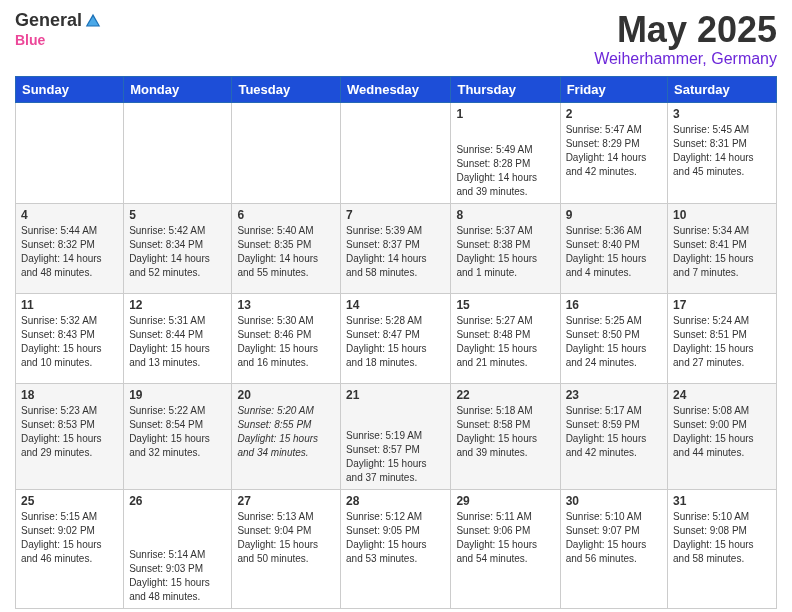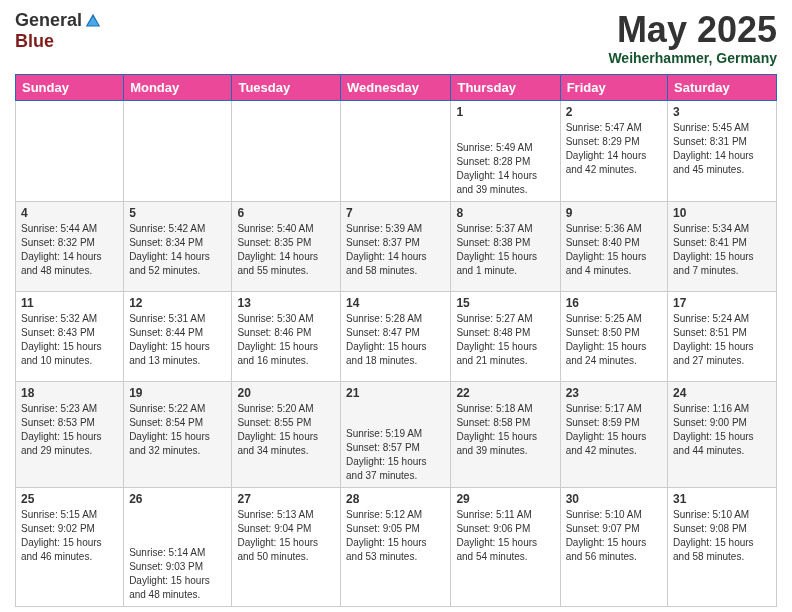--- a/index.html
+++ b/index.html
@@ -27,50 +27,49 @@
     .logo-text {
       display: flex;
       align-items: center;
     }
     .logo-general {
       font-size: 18px;
       font-weight: bold;
       color: #333;
     }
     .logo-blue {
-      font-size: 18px;
-      font-weight: bold;
-      color: #7f1d1d;
+      font-size: 14px;
+      font-weight: bold;
+      color: #ec4899;
     }
     .logo-icon {
       width: 18px;
       height: 18px;
       margin-left: 2px;
     }
     .title-block {
       text-align: right;
     }
     .month-title {
       font-size: 36px;
       font-weight: bold;
       color: #333;
       line-height: 1.1;
     }
     .location {
-      font-size: 14px;
-      color: #14532d;
-      font-weight: bold;
+      font-size: 16px;
+      color: #6d28d9;
     }
     .calendar {
       width: 100%;
       border-collapse: collapse;
       border: 1px solid #ccc;
     }
     .calendar th {
-      background-color: #ec4899;
+      background-color: #1d4ed8;
       color: #fff;
       font-size: 13px;
       font-weight: bold;
       padding: 5px 6px;
       text-align: left;
       border: 1px solid #2568b5;
     }
     .calendar td {
       vertical-align: top;
       width: 113px;
@@ -274,21 +273,21 @@
           </td>
           <td>
             <span class="day-number">19</span>
             <div class="day-info" style="white-space: pre-line;">Sunrise: 5:22 AM
 Sunset: 8:54 PM
 Daylight: 15 hours
 and 32 minutes.</div>
           </td>
           <td>
             <span class="day-number">20</span>
-            <div class="day-info" style="white-space: pre-line;">Sunrise: 5:20 AM
+            <div class="day-info" style="white-space: pre-line; font-style: italic;">Sunrise: 5:20 AM
 Sunset: 8:55 PM
 Daylight: 15 hours
 and 34 minutes.</div>
           </td>
           <td>
             <span class="day-number">21</span>
             <div class="day-info" style="white-space: pre-line; margin-top: 27px;">Sunrise: 5:19 AM
 Sunset: 8:57 PM
 Daylight: 15 hours
 and 37 minutes.</div>
@@ -302,21 +301,21 @@
           </td>
           <td>
             <span class="day-number">23</span>
             <div class="day-info" style="white-space: pre-line;">Sunrise: 5:17 AM
 Sunset: 8:59 PM
 Daylight: 15 hours
 and 42 minutes.</div>
           </td>
           <td>
             <span class="day-number">24</span>
-            <div class="day-info" style="white-space: pre-line;">Sunrise: 1:16 AM
+            <div class="day-info" style="white-space: pre-line;">Sunrise: 5:08 AM
 Sunset: 9:00 PM
 Daylight: 15 hours
 and 44 minutes.</div>
           </td>
         </tr>
         <tr>
           <td>
             <span class="day-number">25</span>
             <div class="day-info" style="white-space: pre-line;">Sunrise: 5:15 AM
 Sunset: 9:02 PM

